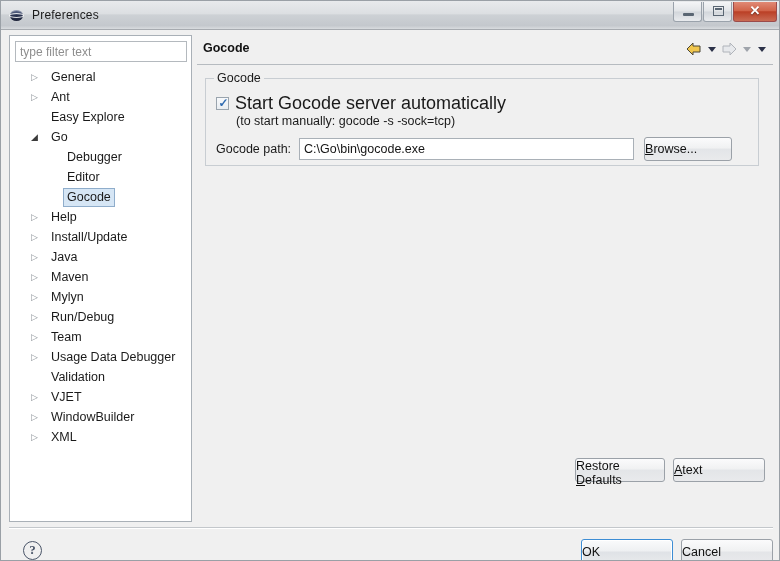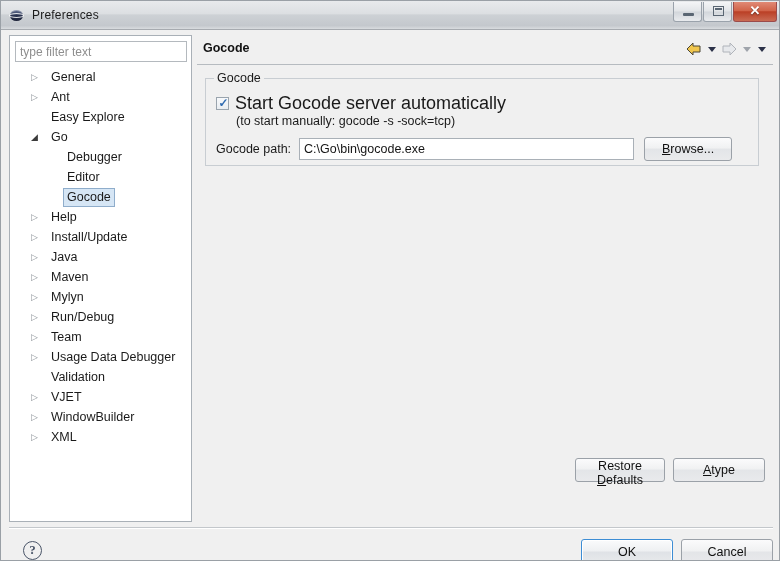--- a/index.html
+++ b/index.html
@@ -330,21 +330,21 @@
   }
   .btn {
     box-sizing: border-box;
     border: 1px solid #9ba1a8;
     border-radius: 3px;
     background: linear-gradient(to bottom, #fbfbfc 0%, #f0f1f2 46%, #e3e5e8 50%, #e9eaec 100%);
     font-family: "Liberation Sans", sans-serif;
     font-size: 12.5px;
     color: #101010;
     cursor: default;
-    text-align: center;
+    text-align: left;
     padding: 0;
   }
   #browse-btn {
     width: 88px; height: 24px;
     margin-left: 10px;
   }
   .u { text-decoration: underline; }
 
   
   #page-buttons {
@@ -549,21 +549,21 @@
 
         <div id="path-row">
           <span id="path-label">Gocode path:</span>
           <input id="path-input" type="text" value="C:\Go\bin\gocode.exe" style="">
           <button id="browse-btn" class="btn"><span></span><span class="u">B</span><span>rowse...</span></button>
         </div>
       </div>
 
       <div id="page-buttons">
         <button id="restore-btn" class="btn"><span>Restore </span><span class="u">D</span><span>efaults</span></button>
-        <button id="apply-btn" class="btn"><span></span><span class="u">A</span><span>type</span></button>
+        <button id="apply-btn" class="btn"><span></span><span class="u">A</span><span>text</span></button>
       </div>
     </div>
 
     <div id="footer-sep"></div>
     <div id="footer-sep2"></div>
 
     <div id="help-icon">?</div>
 
     <div id="footer-buttons">
       <button id="ok-btn" class="btn">OK</button>

